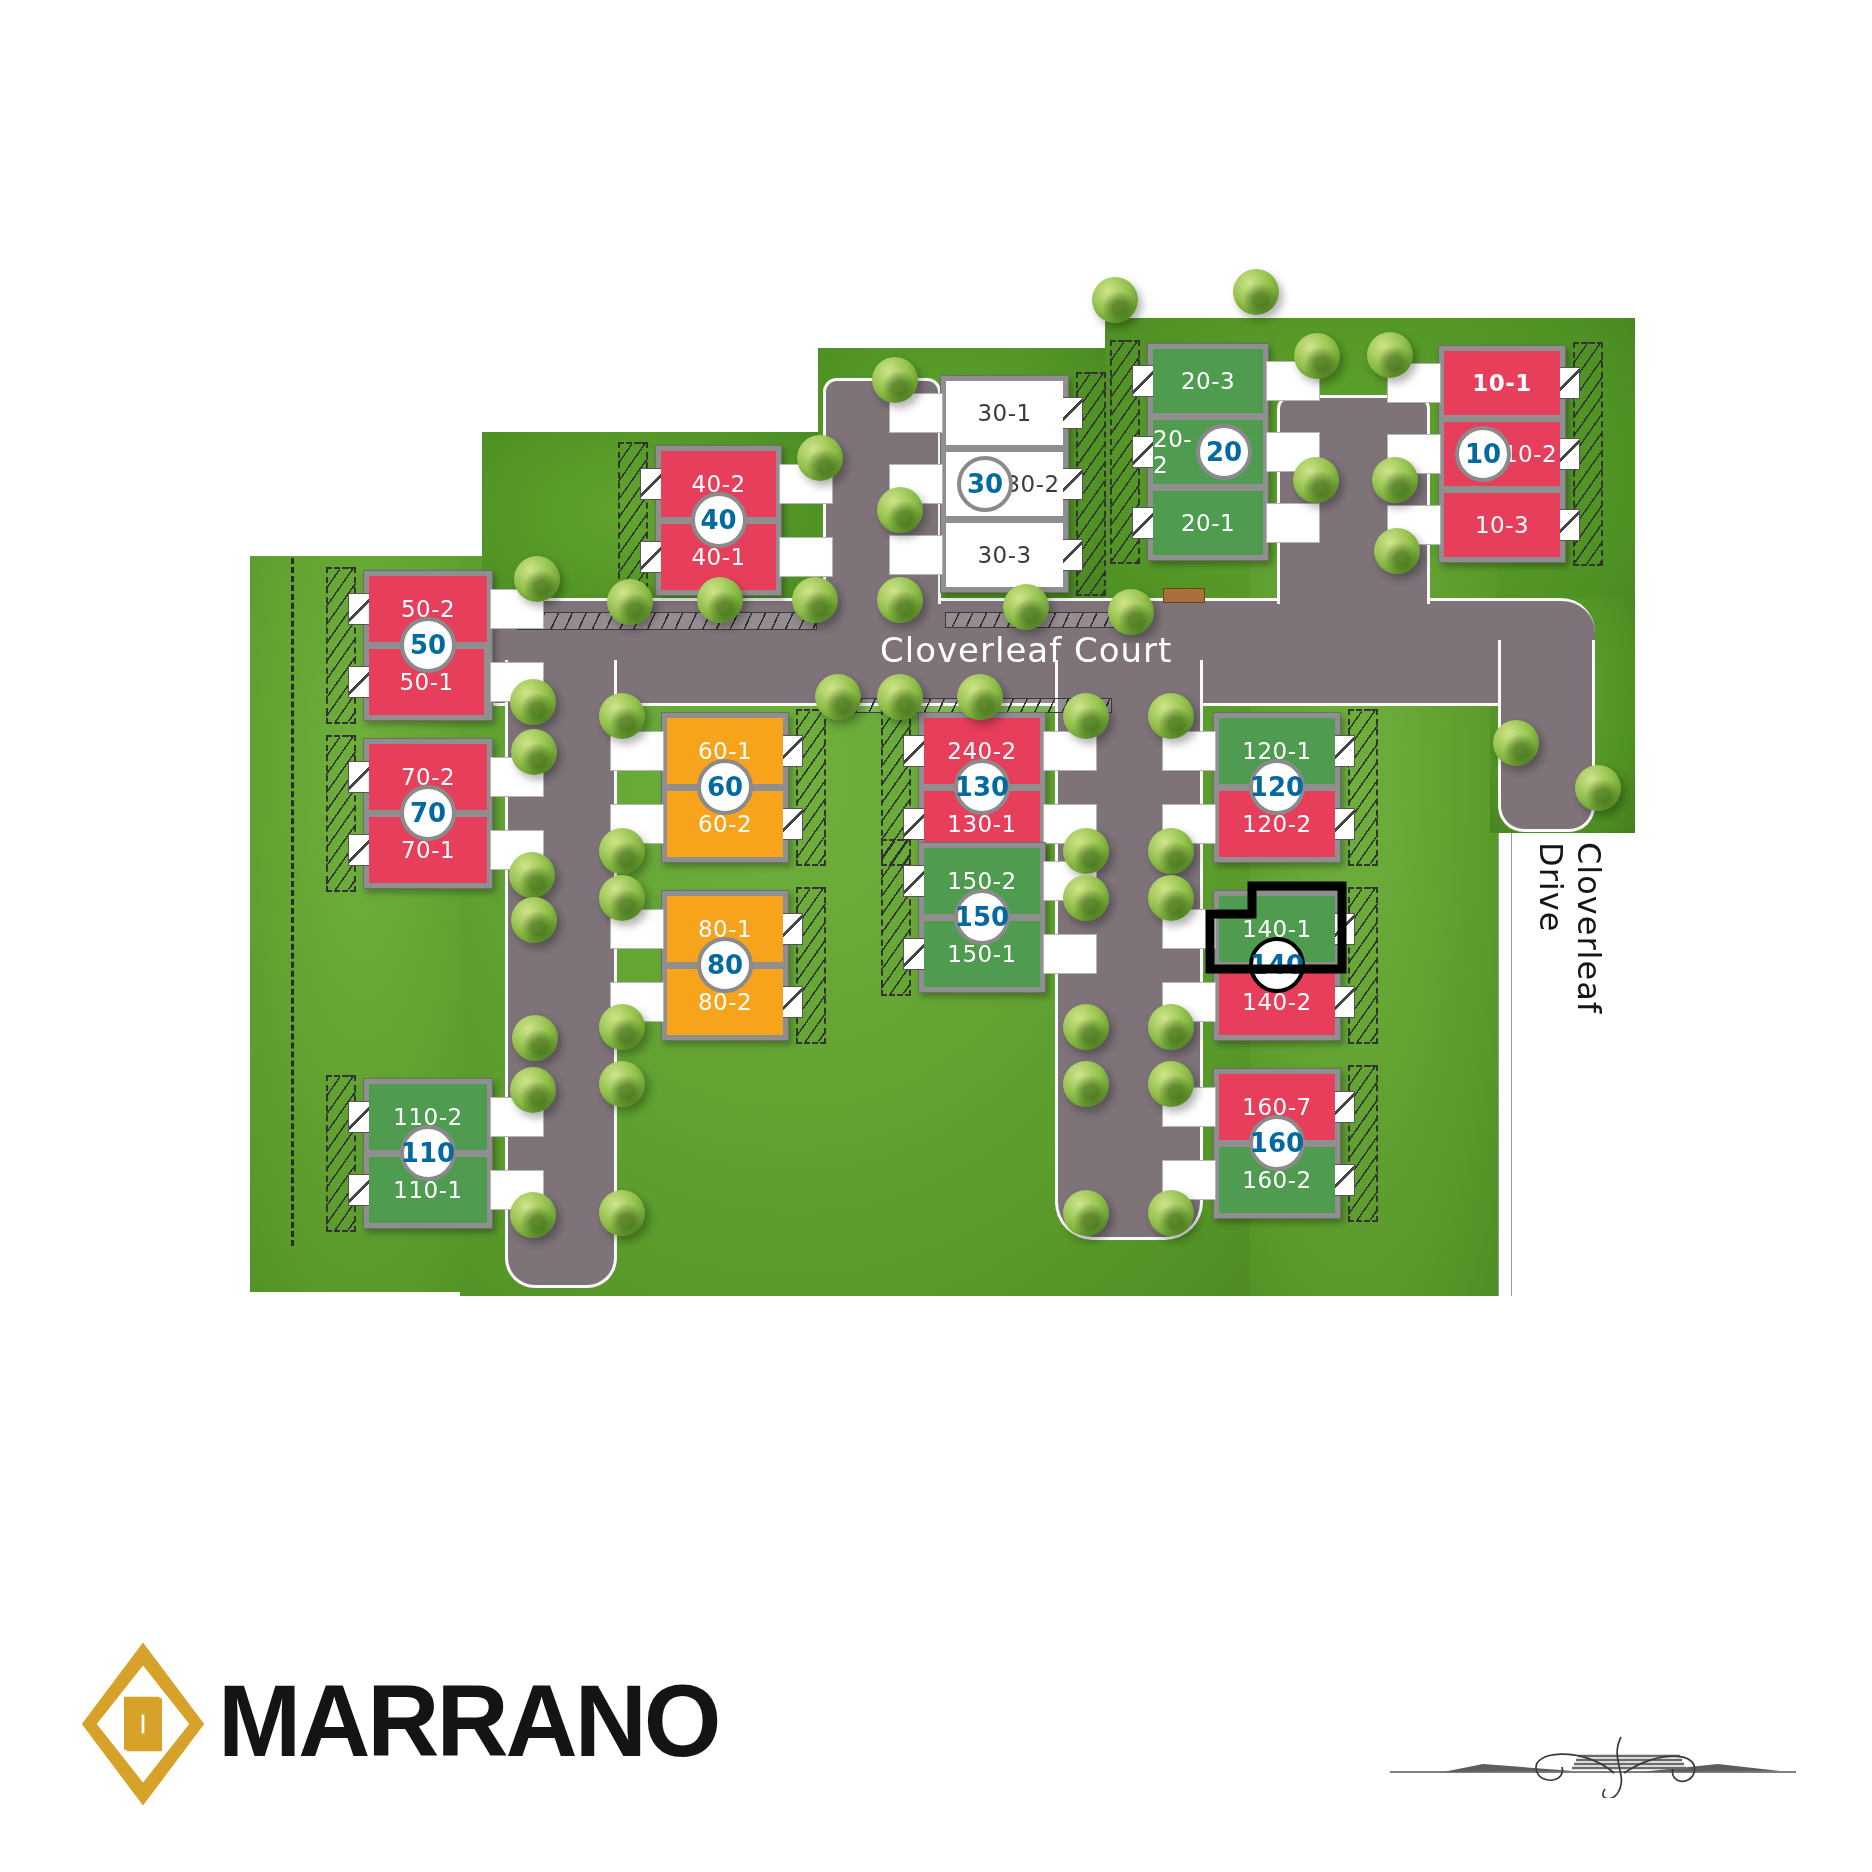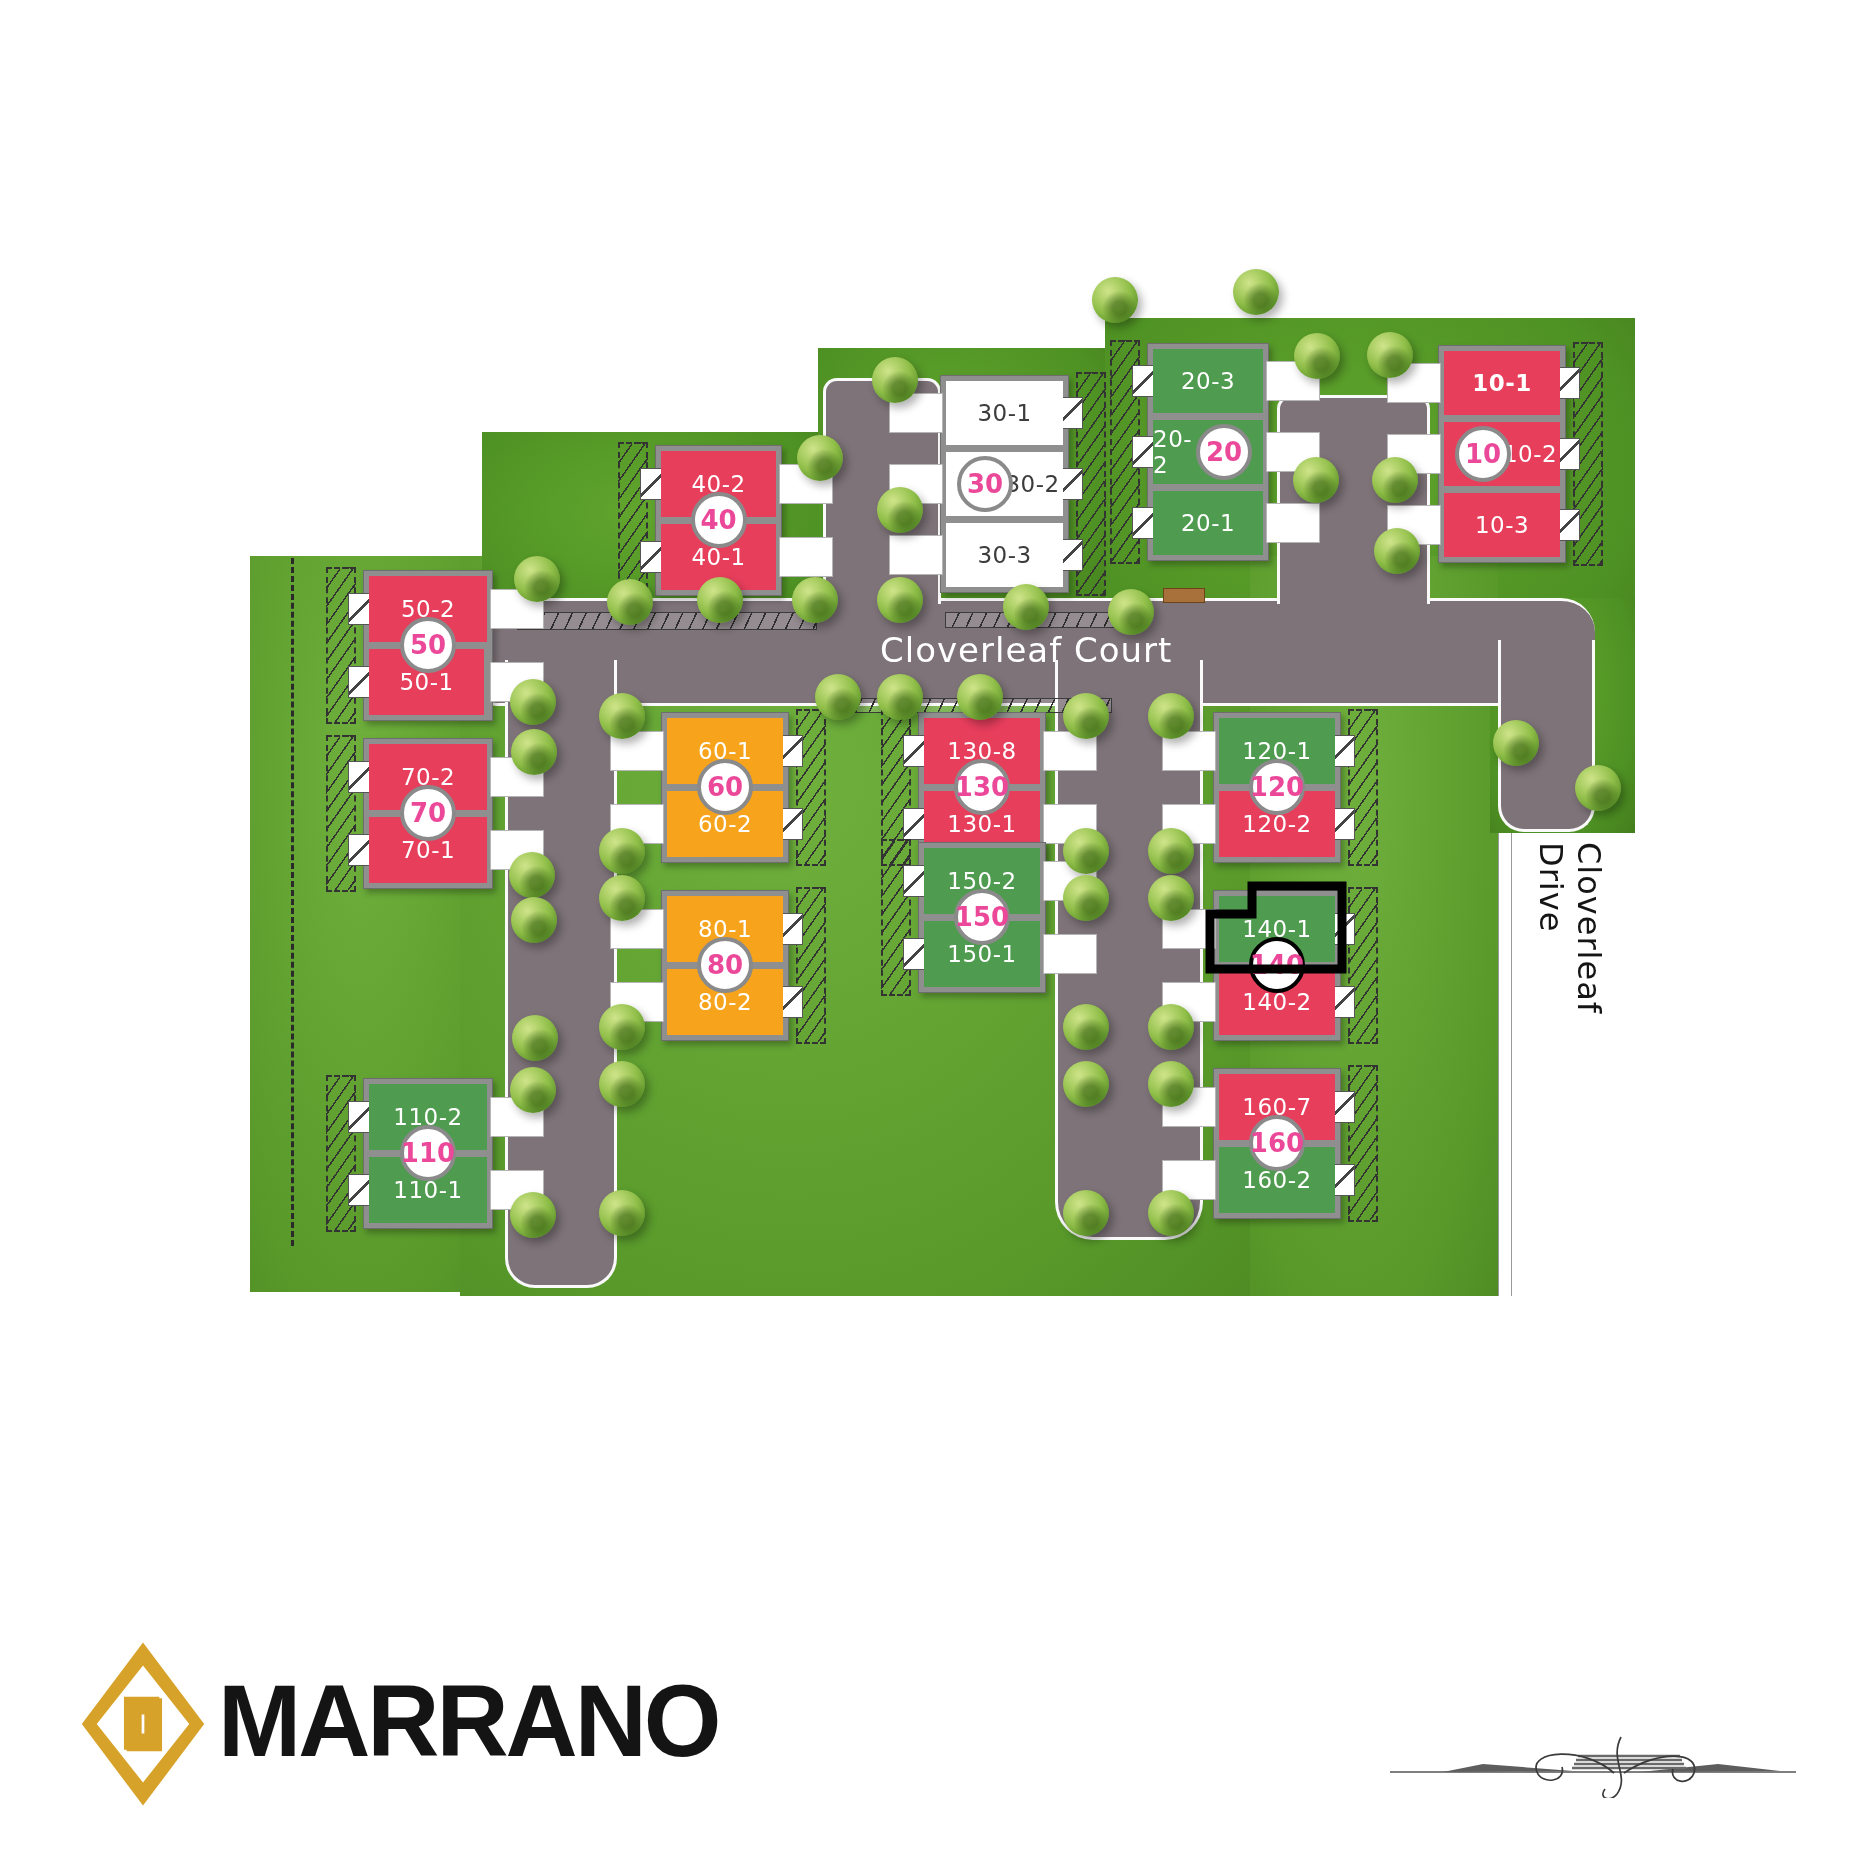--- a/index.html
+++ b/index.html
@@ -43,21 +43,21 @@
   
   .building{position:absolute;z-index:5;background:#8f8f8f;border:1px solid #6e6e6e;
             box-shadow:3px 4px 6px rgba(0,0,0,.28);}
   .unit{position:absolute;display:flex;align-items:center;justify-content:center;}
   .u-label{color:#ffffff;font-size:23px;letter-spacing:.5px;}
   .c-red{background:#e73e5c;} .c-green{background:#4f9b4f;} .c-orange{background:#f7a41c;}
   .c-white{background:#ffffff;} .c-white .u-label{color:#3c3c3c;}
   .shift-r{padding-left:56px;} .shift-l{padding-right:56px;}
   .badge{position:absolute;width:56px;height:56px;border-radius:50%;background:#ffffff;border:4px solid #8a8a8a;
          box-sizing:border-box;display:flex;align-items:center;justify-content:center;
-         font-size:26px;font-weight:bold;color:#ec4899;z-index:4;}
+         font-size:26px;font-weight:bold;color:#0369a1;z-index:4;}
   .badge.black{border-color:#000;}
   .hatch{position:absolute;border:2px dashed #333;box-sizing:border-box;
          background-image:repeating-linear-gradient(125deg, rgba(0,0,0,0) 0 9px, #333 9px 10.5px);}
   .apron{position:absolute;width:54px;height:40px;background:#fff;border:1px solid #b5b5b5;box-sizing:border-box;}
   .stoop{position:absolute;width:26px;height:32px;background:#fff;border:1.5px solid #555;box-sizing:border-box;
          background-image:linear-gradient(135deg, transparent 46%, #444 46%, #444 52%, transparent 52%);}
   
   .tree{position:absolute;z-index:7;width:46px;height:46px;border-radius:50%;
         background:radial-gradient(circle at 60% 68%, rgba(40,80,10,.5) 0 16%, rgba(0,0,0,0) 42%),
                    radial-gradient(circle at 35% 30%, #cfe48a, #8fbe48 50%, #568d26 85%, #497c1f);
@@ -276,21 +276,21 @@
       <div class="unit c-red" style="left: 5px; width: 116px; top: 78px; height: 66px;">
         <span class="u-label">120-2</span>
       </div>
       <div class="badge" style="top: 46px; left: 35px;">120</div>
     </div>
     <div class="building" style="left: 918px; top: 712px; width: 126px; height: 149px;">
       <div class="hatch" style="top: -4px; height: 157px; width: 30px; left: -38px;"></div>
       <div class="apron" style="top: 18px; left: 124px;"></div>
       <div class="stoop" style="top: 22px; left: -16px;"></div>
       <div class="unit c-red" style="left: 5px; width: 116px; top: 5px; height: 66px;">
-        <span class="u-label">130-8</span>
+        <span class="u-label">240-2</span>
       </div>
       <div class="apron" style="top: 91px; left: 124px;"></div>
       <div class="stoop" style="top: 95px; left: -16px;"></div>
       <div class="unit c-red" style="left: 5px; width: 116px; top: 78px; height: 66px;">
         <span class="u-label">130-1</span>
       </div>
       <div class="badge" style="top: 46px; left: 35px;">130</div>
     </div>
     <div class="building" style="left: 1213px; top: 890px; width: 126px; height: 149px;">
       <div class="hatch" style="top: -4px; height: 157px; width: 30px; left: 134px;"></div>

